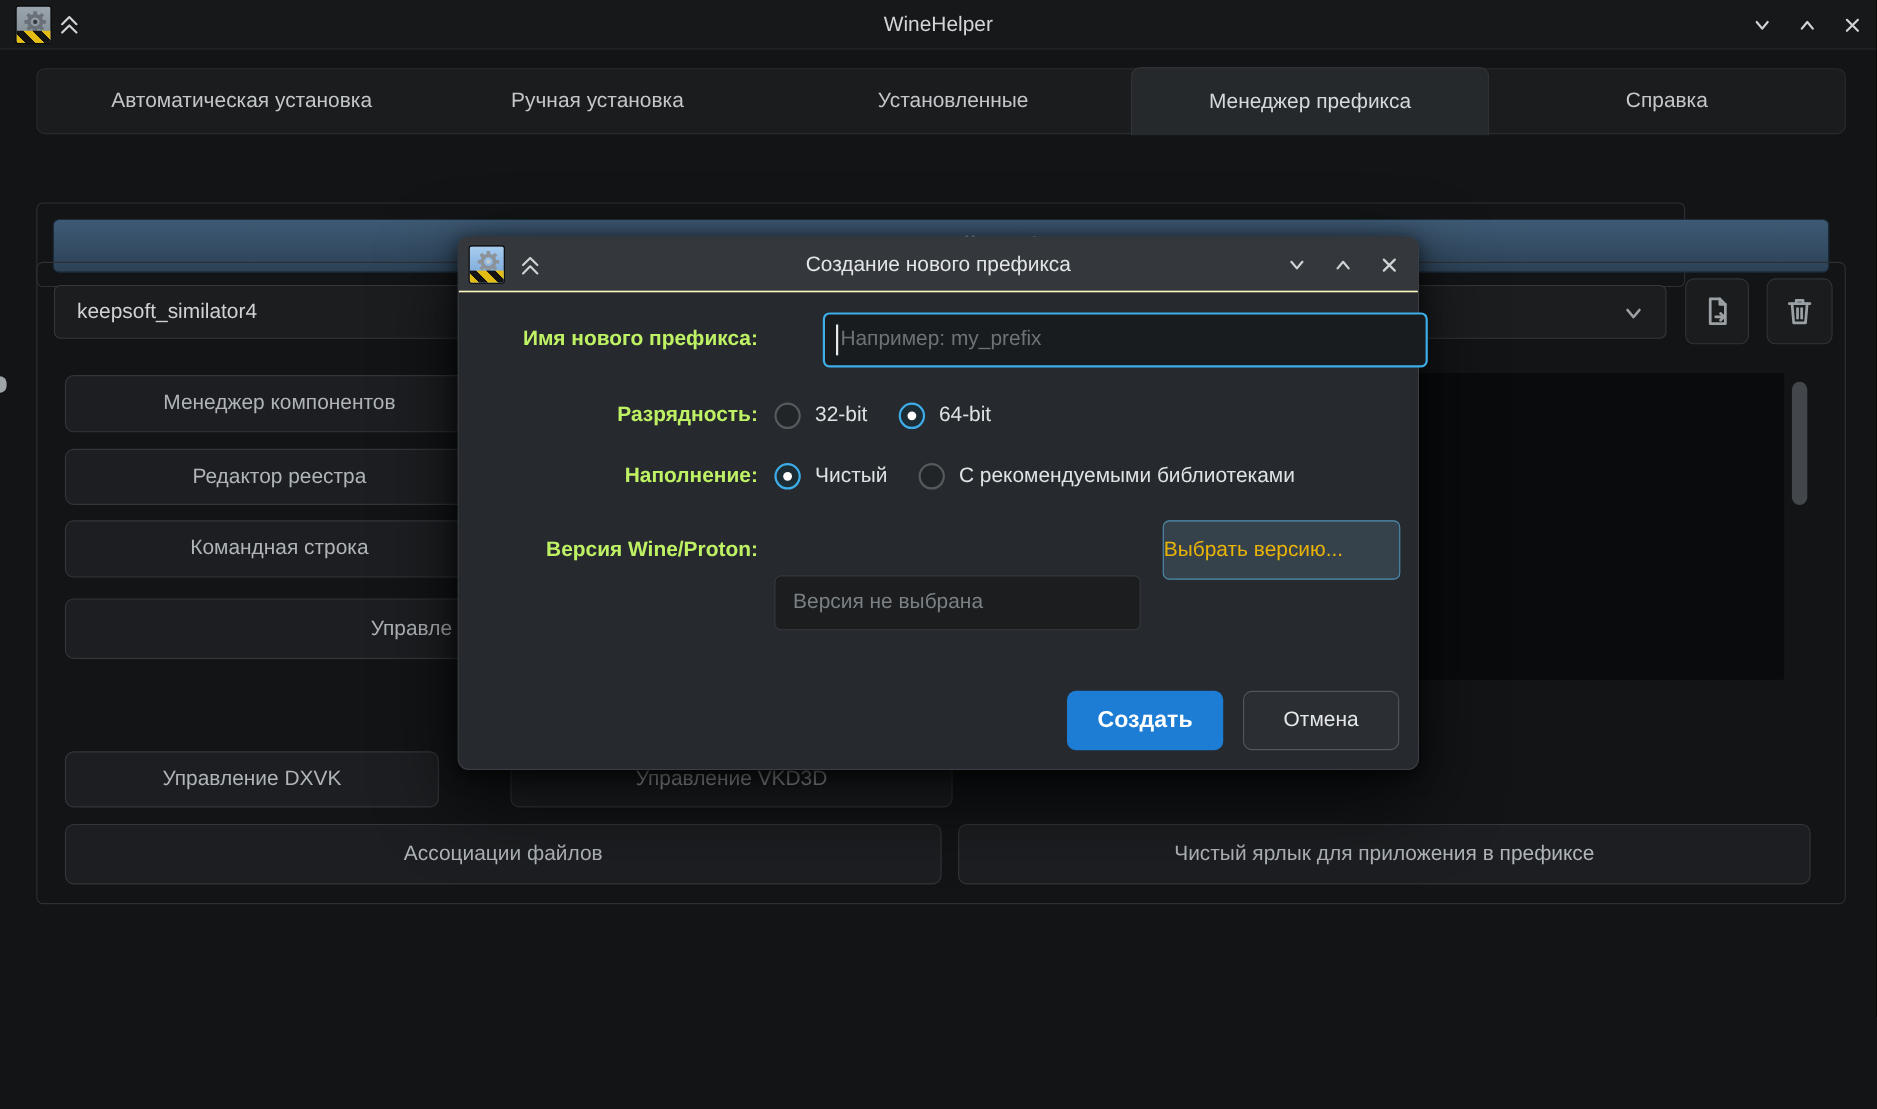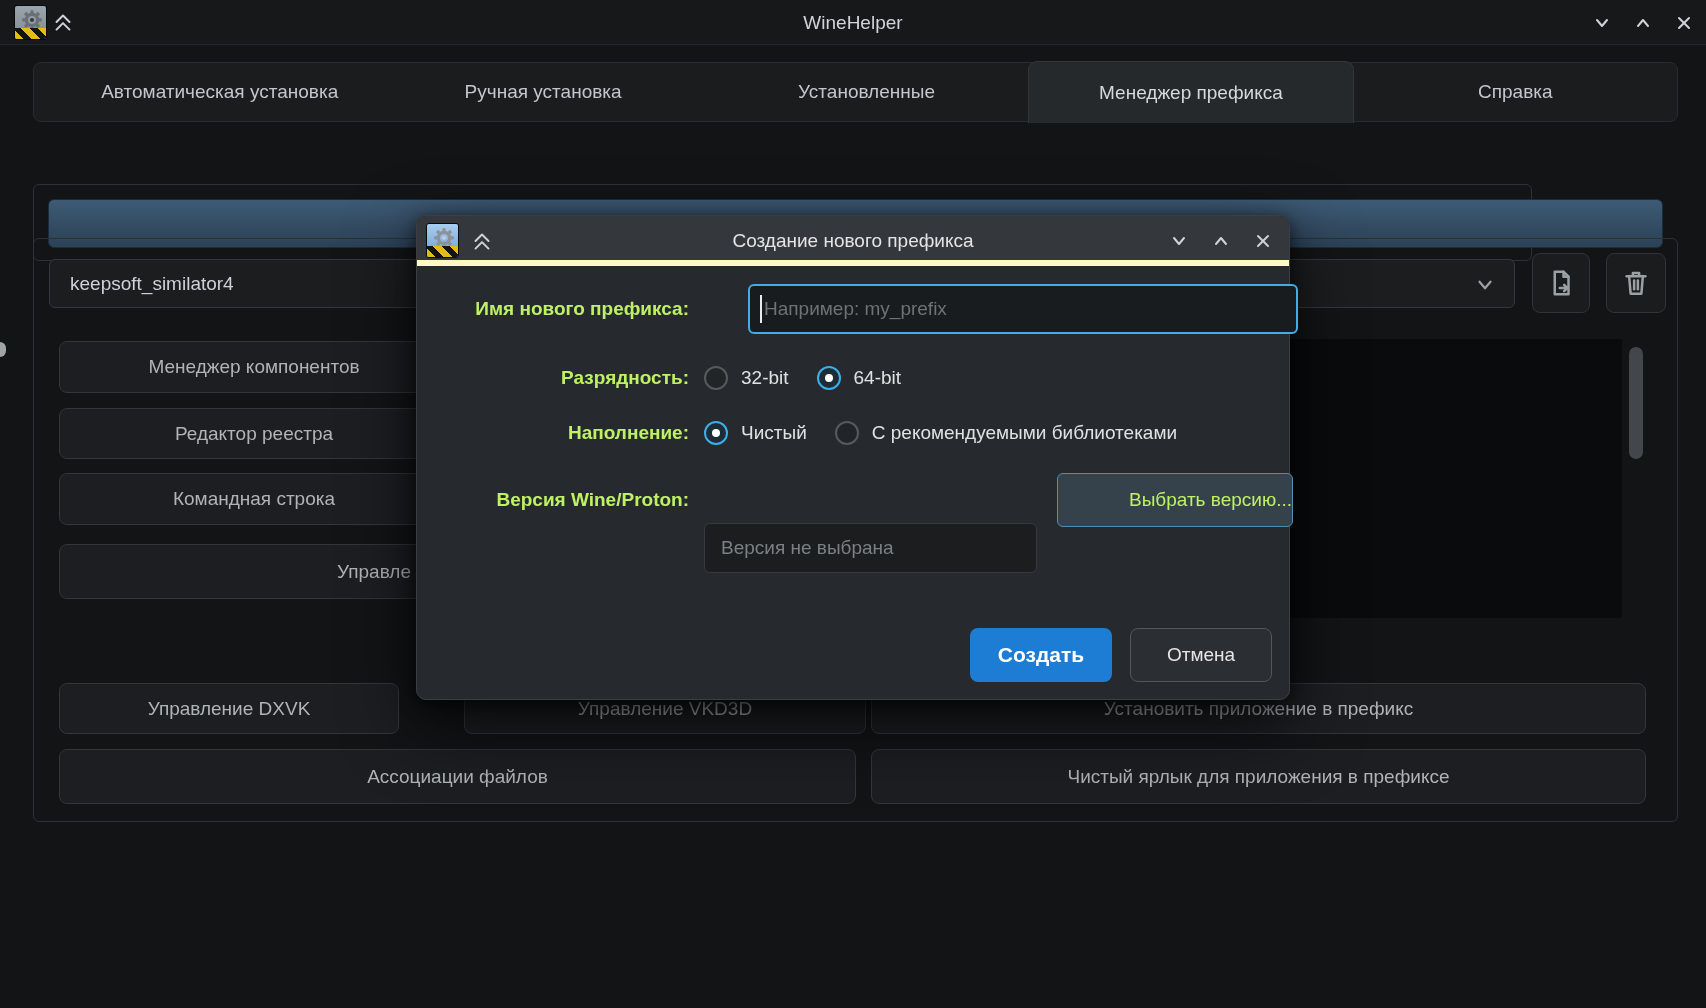--- a/index.html
+++ b/index.html
@@ -75,21 +75,21 @@
   .b-short { left:837px; top:510px; width:775px; height:55px; }
 
   .edge-peek { position:absolute; left:0; top:342px; width:6px; height:15px;
     background:#b9bdc0; border-radius:0 7px 7px 0; opacity:.85; }
 
   
   .dialog { position:absolute; left:416px; top:215px; width:874px; height:485px;
     background:#26292d; border:1px solid #3b3f43; border-radius:10px;
     box-shadow:0 25px 70px rgba(0,0,0,.7), 0 4px 18px rgba(0,0,0,.6); z-index:50; }
   .dlg-titlebar { position:absolute; left:0; top:0; right:0; height:50px; background:#34383c;
-    border-radius:9px 9px 0 0; border-bottom:6px solid #fef9c3; }
+    border-radius:9px 9px 0 0; border-bottom:2px solid #fef9c3; }
   .dlg-titlebar .app-icon { left:9px; top:7px; }
   .dlg-titlebar .app-icon .sky { background:linear-gradient(#a8cdf0,#6f9fd3); }
   .dlg-titlebar .keepabove { left:52px; top:12px; }
   .dlg-title { position:absolute; left:0; right:0; height:50px; line-height:50px;
     text-align:center; color:#e2e4e6; font-size:19px; }
   .dlg-ctrls { position:absolute; right:14px; top:0; height:50px; display:flex; align-items:center; gap:18px; }
 
   .dlg-label { position:absolute; left:30px; width:242px; text-align:right; color:#bef264;
     font-weight:bold; font-size:19px; }
   .lbl-name { top:68px; line-height:50px; }
@@ -111,23 +111,23 @@
     background:#222528; position:relative; flex:0 0 auto; cursor:default; }
   .radio.sel { border-color:var(--accent,#3daee9); background:#1d2d36; }
   .radio.sel::after { content:""; position:absolute; left:6px; top:6px; width:8px; height:8px;
     border-radius:50%; background:#fff; }
   .radio-lbl { color:#dfe2e4; font-size:19px; margin-left:13px; cursor:default; }
   .gap28 { margin-left:28px; }
 
   .ver-field { position:absolute; left:287px; top:259px; width:333px; height:50px;
     background:#1b1d1f; border:1px solid #36393d; border-radius:6px; color:#7a8084;
     font-size:19px; line-height:48px; padding-left:16px; cursor:default;margin-top:48px; }
-  .ver-btn { position:absolute; left:640px; top:257px; width:236px; height:54px;
-    background:#35424b; border:1px solid #4f8fb3; border-radius:6px; color:#bef264;
-    font-size:19px; text-align:right; line-height:52px; cursor:default; }
+  .ver-btn { position:absolute; left:640px; top:257px; width:216px; height:54px;
+    background:#35424b; border:1px solid #4f8fb3; border-radius:6px; color:#eab308;
+    font-size:19px; text-align:left; line-height:52px; cursor:default; }
 
   .create-btn { position:absolute; left:553px; top:412px; width:142px; height:54px;
     background:var(--primary,#1d7dd4); border:none; border-radius:8px; color:#fff;
     font-weight:bold; font-size:21px; text-align:center; line-height:54px; cursor:default; }
   .cancel-btn { position:absolute; left:713px; top:412px; width:142px; height:54px;
     background:#2b2e32; border:1px solid #53565a; border-radius:8px; color:#e4e6e8;
     font-size:19px; text-align:center; line-height:52px; cursor:default; }
 
   svg.stroke { fill:none; stroke:#d0d3d5; stroke-width:2; stroke-linecap:round; stroke-linejoin:round; }
   svg.stroke.dim { stroke:#9ba0a4; }
@@ -225,21 +225,20 @@
     <div class="scroll-thumb"></div>
 
     <div class="flat-btn b-comp">Менеджер компонентов</div>
     <div class="flat-btn b-reg">Редактор реестра</div>
     <div class="flat-btn b-cmd">Командная строка</div>
     <div class="flat-btn b-part">
       <span>Управле</span>
     </div>
     <div class="flat-btn b-dxvk">Управление DXVK</div>
     <div class="flat-btn b-vkd3d">Управление VKD3D</div>
-    <div class="flat-btn b-install">Установить приложение в префикс</div>
     <div class="flat-btn b-assoc">Ассоциации файлов</div>
     <div class="flat-btn b-short">Чистый ярлык для приложения в префиксе</div>
   </div>
 
   <div class="edge-peek"></div>
 
   <div class="dialog">
     <div class="dlg-titlebar">
       <div class="app-icon">
         <div class="sky"></div>

